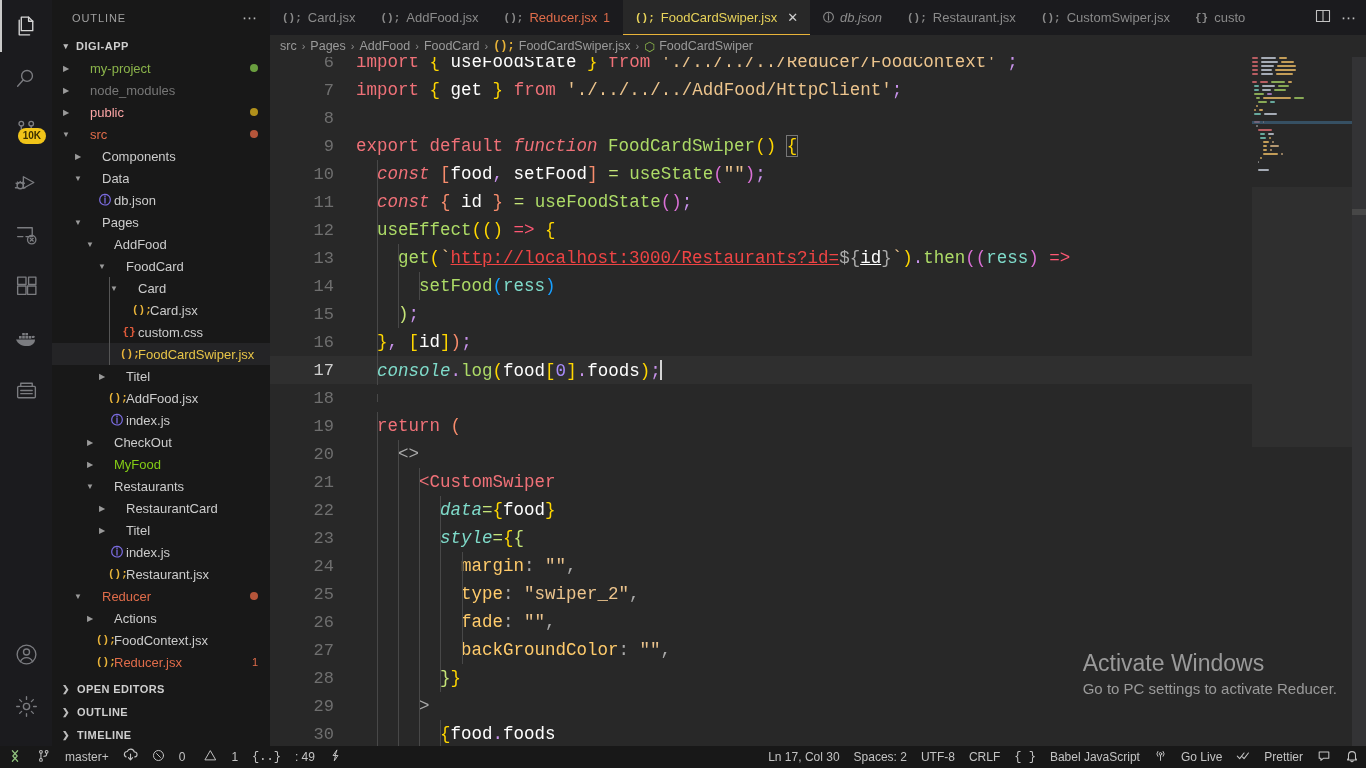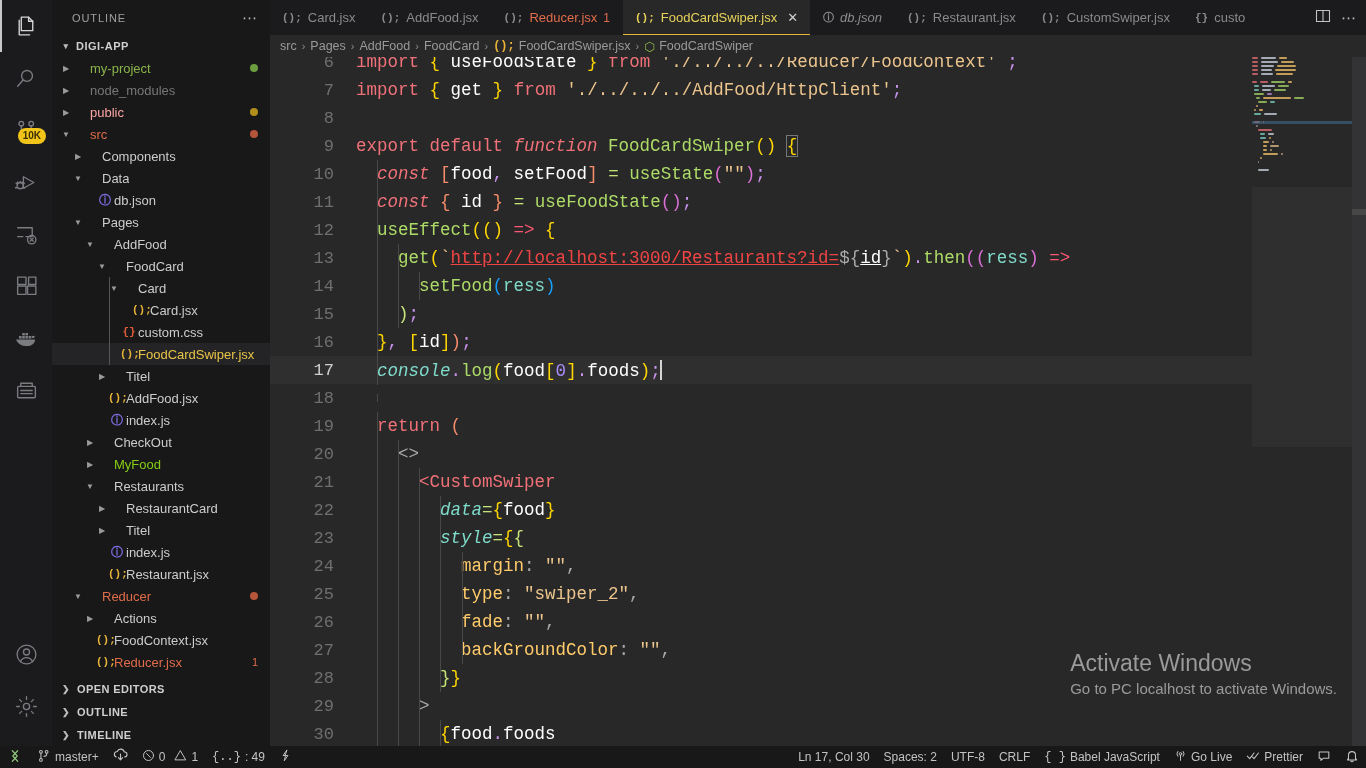--- a/index.html
+++ b/index.html
@@ -188,21 +188,21 @@
   }
   .wm1{ font-size:23px; line-height:30px; color:#9a9a9a; }
   .wm2{ font-size:15px; line-height:22px; color:#9a9a9a; }
 
   
   .statusbar{
     position:absolute; left:0; bottom:0; width:1366px; height:22px;
     background:#181818; display:flex; align-items:center;
     font-size:12px; color:#c3c3c3;
   }
-  .sbi{ display:flex; align-items:center; gap:4px; padding:0 7px; height:22px; cursor:pointer; white-space:nowrap;text-align:right;}
+  .sbi{ display:flex; align-items:center; gap:14px; padding:0 7px; height:22px; cursor:pointer; white-space:nowrap;text-align:right;}
   .sb-right{ margin-left:auto; display:flex; align-items:center; }
   .remote{ color:#8ec07c; padding:0 8px; display:flex; align-items:center; }
   svg{ stroke-linecap:round; stroke-linejoin:round; }
 </style>
 </head>
 <body>
 
 <div id="app">
 
   <div class="activitybar">
@@ -737,21 +737,21 @@
           <span class="mm-seg" style="margin-left: 6.3px; width: 10.5px; background: rgb(214, 222, 235); opacity: 0.72;"></span>
         </div>
         <div style="position: absolute; left: 0px; right: 0px; top: 64px; height: 3px; background: rgb(63, 107, 138); opacity: 0.6;"></div>
       </div>
     <div class="editor-scrollbar">
       <div class="es-thumb"></div>
     </div>
 
     <div class="watermark">
       <div class="wm1">Activate Windows</div>
-      <div class="wm2">Go to PC localhost to activate Windows.</div>
+      <div class="wm2">Go to PC settings to activate Reducer.</div>
     </div>
   </div>
 
   <div class="statusbar">
     <div class="remote sbi">
       <span>
         <svg width="14" height="14" viewBox="0 0 16 16" fill="none" stroke="currentColor" stroke-width="1.4">
           <path d="M11 2 5.5 8 11 14"></path>
             <path d="M5 2l5.5 6L5 14"></path>
         </svg>

